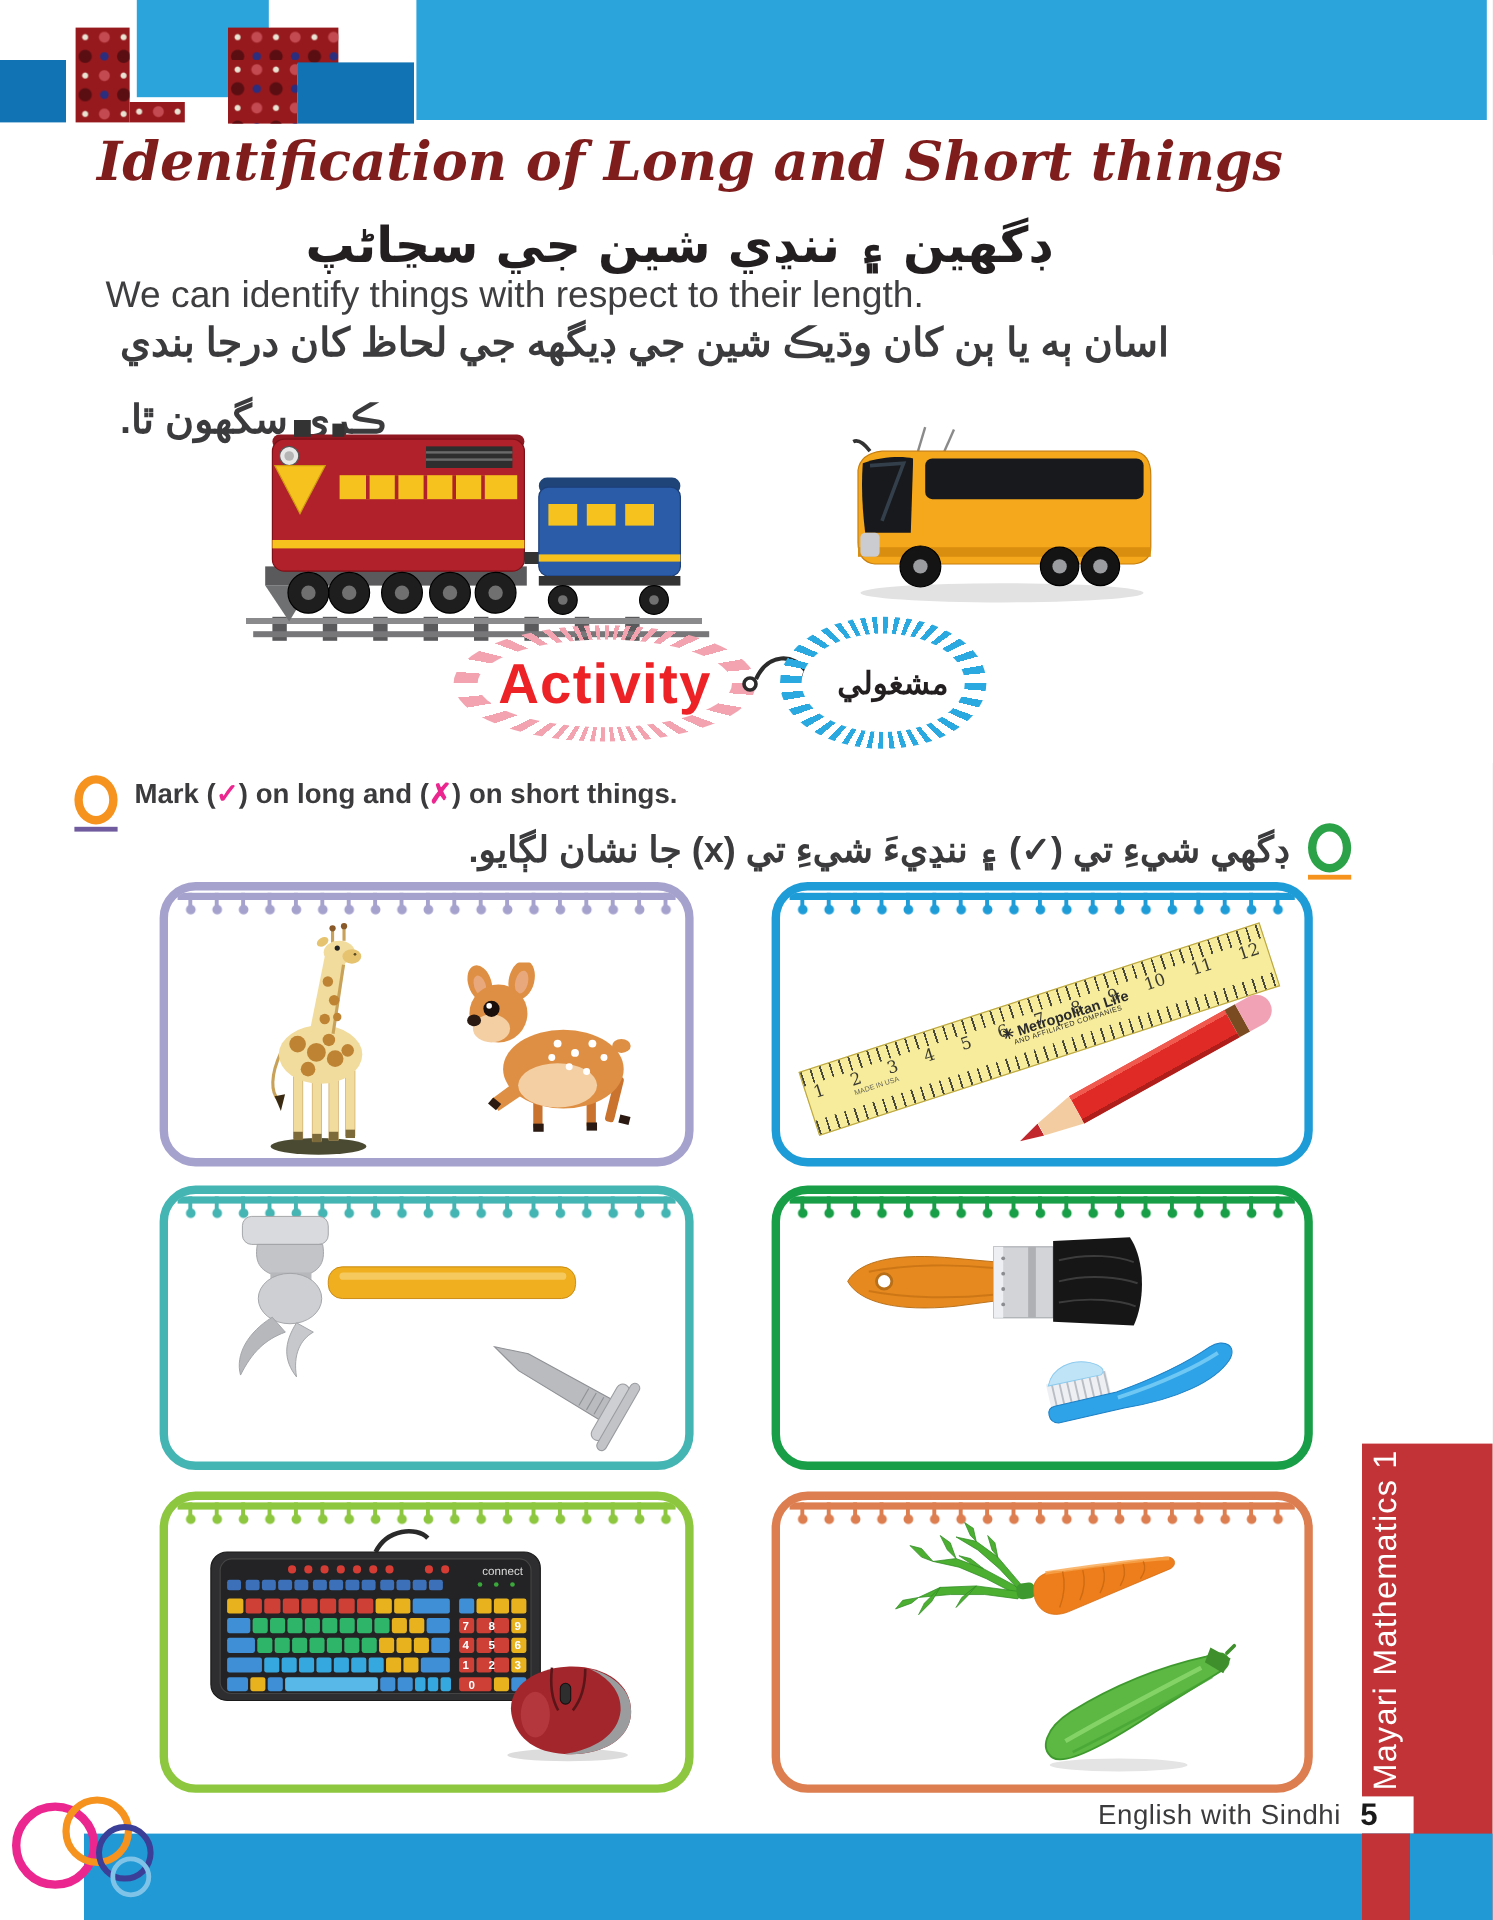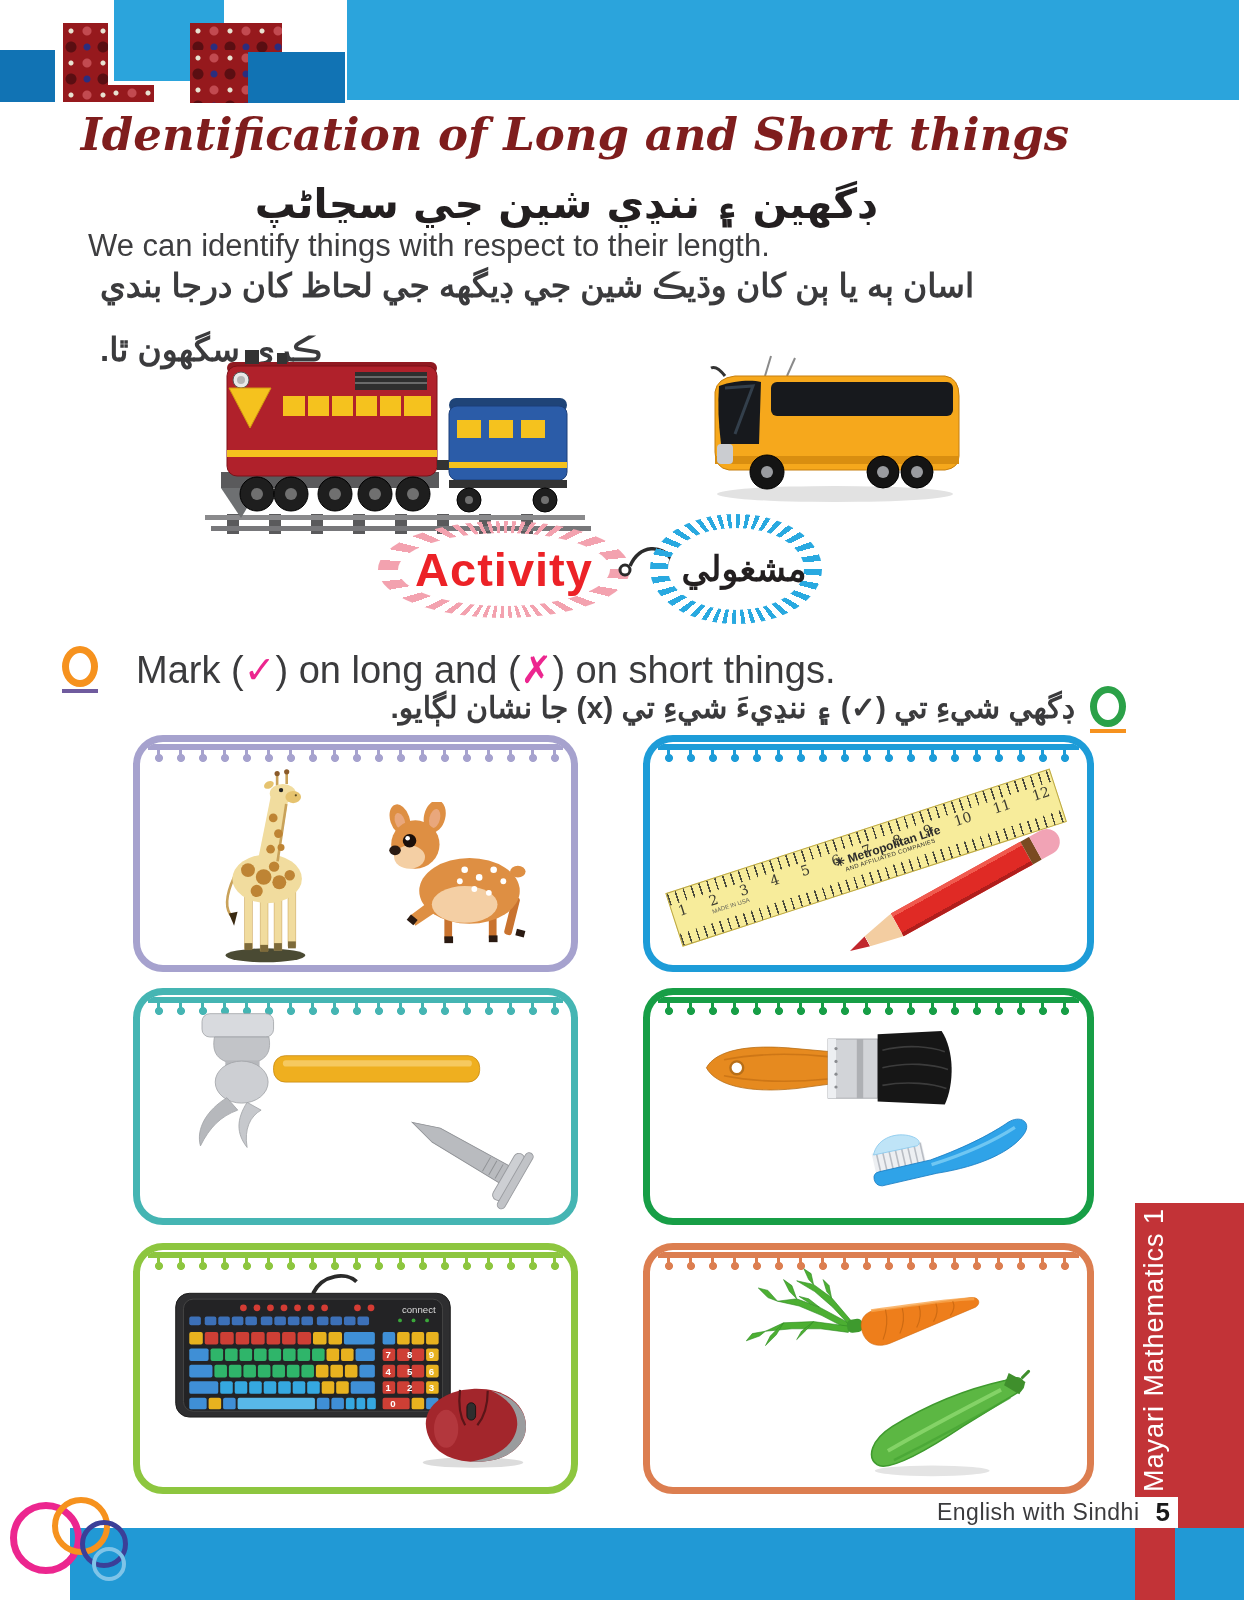--- a/index.html
+++ b/index.html
@@ -31,32 +31,32 @@
   
   .burst{position:absolute;border-radius:50%;display:flex;align-items:center;justify-content:center;
     background:repeating-conic-gradient(var(--bc) 0deg 4.5deg, transparent 4.5deg 10deg);}
   .burst::before{content:"";position:absolute;border-radius:50%;background:#fff;}
   .burst-en{left:378px;top:521px;width:252px;height:97px;--bc:#F3A2AF;}
   .burst-en::before{inset:12px 20px;}
   .burst-sd{left:650px;top:514px;width:172px;height:110px;--bc:#29A9E0;}
   .burst-sd::before{inset:14px 18px;}
   .burst .lbl{position:relative;z-index:1;}
   .burst-en .lbl{font-size:47px;font-weight:bold;color:#EC2227;letter-spacing:1px;}
-  .burst-sd .lbl{font-size:35px;font-weight:bold;color:#231F20;direction:rtl;margin-left:16px;}
+  .burst-sd .lbl{font-size:26px;font-weight:bold;color:#231F20;direction:rtl;margin-left:16px;}
   .connector{left:618px;top:540px;width:64px;height:44px;}
 
   
   .ring-bullet{position:absolute;width:36px;height:42px;}
   .ring-bullet .ring{width:22px;height:27px;border-radius:50%;margin:0 auto;}
   .ring-orange .ring{border:7px solid #F6921E;}
   .ring-green  .ring{border:7px solid #2BA148;}
   .ring-bullet .under{height:4px;margin-top:2px;}
   .ring-orange .under{background:#6F5B9E;}
   .ring-green  .under{background:#F6921E;}
-  .instr-en{position:absolute;left:112px;top:648px;font-size:38px;font-weight:normal;color:#3B3B3D;margin-left:24px;}
+  .instr-en{position:absolute;left:112px;top:648px;font-size:23px;font-weight:bold;color:#3B3B3D;}
   .instr-sd{position:absolute;left:280px;width:795px;top:690px;text-align:right;direction:rtl;
     font-size:30px;font-weight:bold;color:#3B3B3D;}
   .mark{color:#EC268F;}
 
   
   .activity-card{position:absolute;background:#fff;border:7px solid #999;border-radius:30px;}
   .card-inner{position:absolute;inset:0;overflow:hidden;border-radius:22px;}
   .torn{position:absolute;left:8px;right:8px;top:2px;height:20px;
     background-image:
       radial-gradient(circle 4px at 11px 14px, var(--c) 3.6px, transparent 4.4px),
@@ -84,21 +84,21 @@
   .pencil .pbody{flex:1;background:#E02A25;
     background-image:linear-gradient(#F05A4E 0 4px,transparent 4px 22px,#B01E1C 22px);}
   .pencil .band{width:10px;background:#7A4A21;}
   .pencil .eraser{width:26px;background:#F1A3B5;border-radius:0 13px 13px 0;}
 
   
   .sidebar-red{left:1135px;top:1203px;width:109px;height:397px;background:#C23337;}
   .sidebar-label{position:absolute;left:1139px;top:1222px;height:270px;color:#fff;font-size:27px;
     writing-mode:vertical-rl;transform:rotate(180deg);white-space:nowrap;letter-spacing:1px;}
   .footer-strip{left:830px;top:1497px;width:348px;height:31px;background:#fff;display:flex;
-    align-items:center;justify-content:flex-end;gap:16px;padding-right:8px;box-sizing:border-box;}
+    align-items:center;justify-content:flex-end;gap:16px;padding-right:30px;box-sizing:border-box;}
   .footer-strip .book{font-size:23px;color:#3B3B3D;letter-spacing:.5px;}
   .footer-strip .pg{font-size:26px;font-weight:bold;color:#1a1a1a;}
   .bottom-bar{left:70px;top:1528px;width:1174px;height:72px;background:#2199D5;}
   .bottom-red{left:1135px;top:1528px;width:40px;height:72px;background:#C23337;}
   .oring{position:absolute;border-radius:50%;background:transparent;}
 </style>
 </head>
 <body>
 
 <div class="page">

